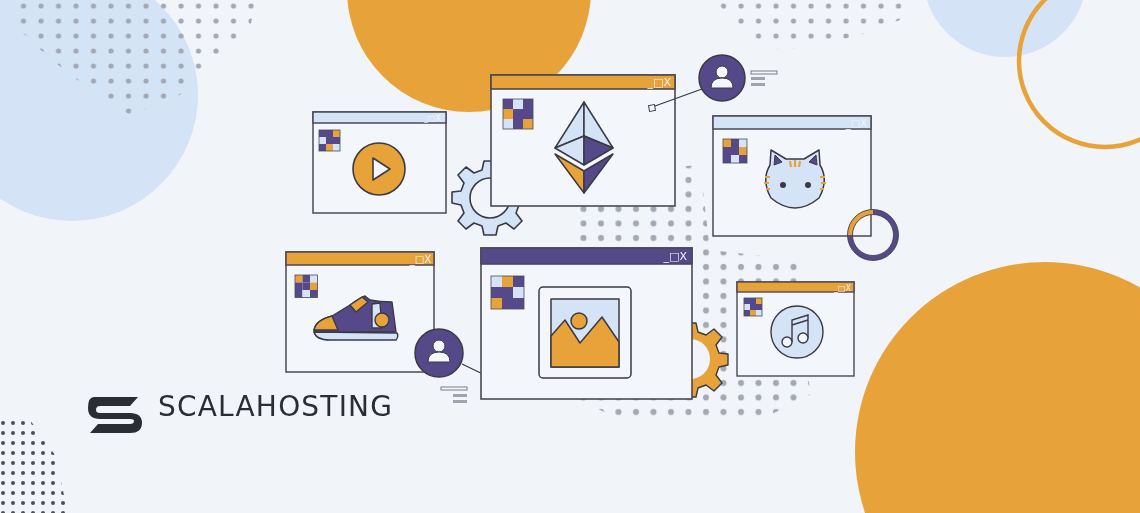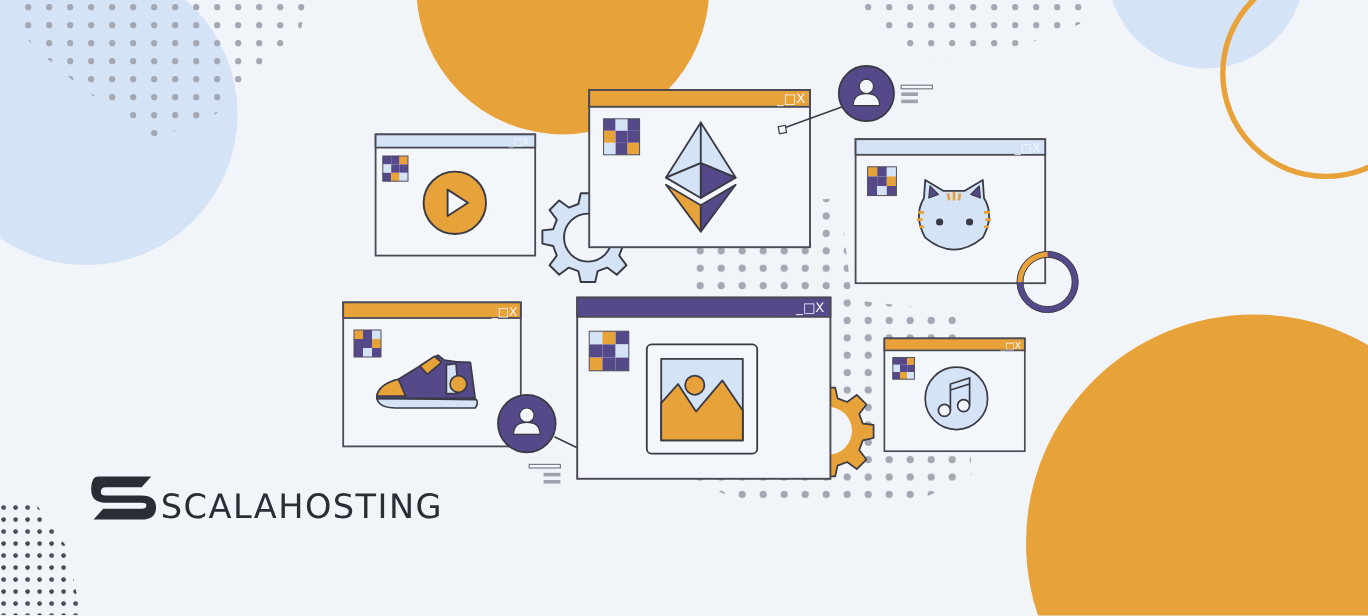--- a/index.html
+++ b/index.html
@@ -3,22 +3,22 @@
 <meta charset="utf-8">
 <style>
   html, body { margin: 0; padding: 0; }
   body {
     width: 1140px; height: 513px; overflow: hidden;
     background: #f1f5fa; position: relative;
     font-family: "DejaVu Sans", "Liberation Sans", sans-serif;
   }
   .stage { position: absolute; left: 0; top: 0; width: 1140px; height: 513px; }
   .logo {
-    position: absolute; left: 74px; top: 393px;
-    display: flex; align-items: flex-end; gap: 0;
+    position: absolute; left: 86px; top: 393px;
+    display: flex; align-items: flex-start; gap: 12px;
   }
   .logo-text {
     font-family: "DejaVu Sans", "Liberation Sans", sans-serif;
     font-size: 28px; color: #2b2d35; letter-spacing: 1.2px; font-weight: normal;
     line-height: 1;
   }
 </style>
 </head>
 <body>
 

